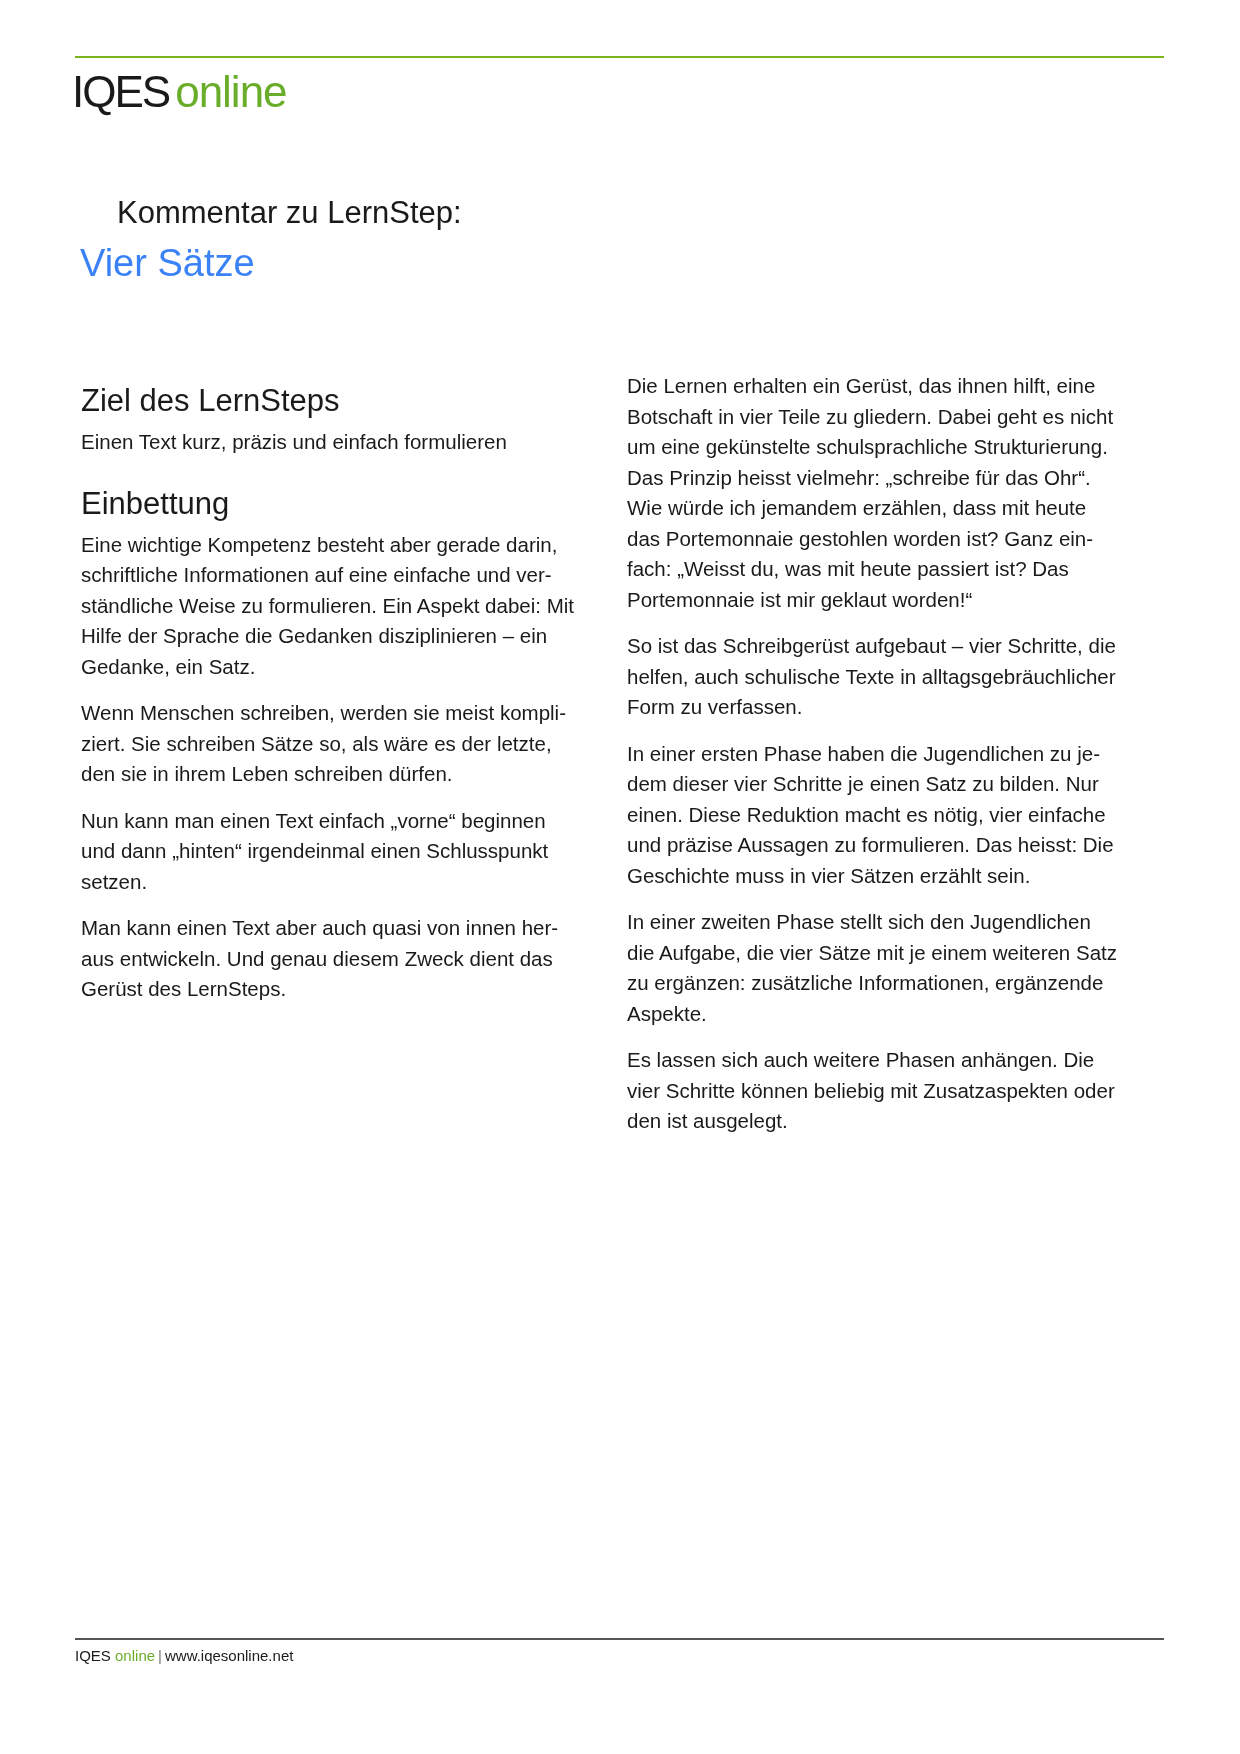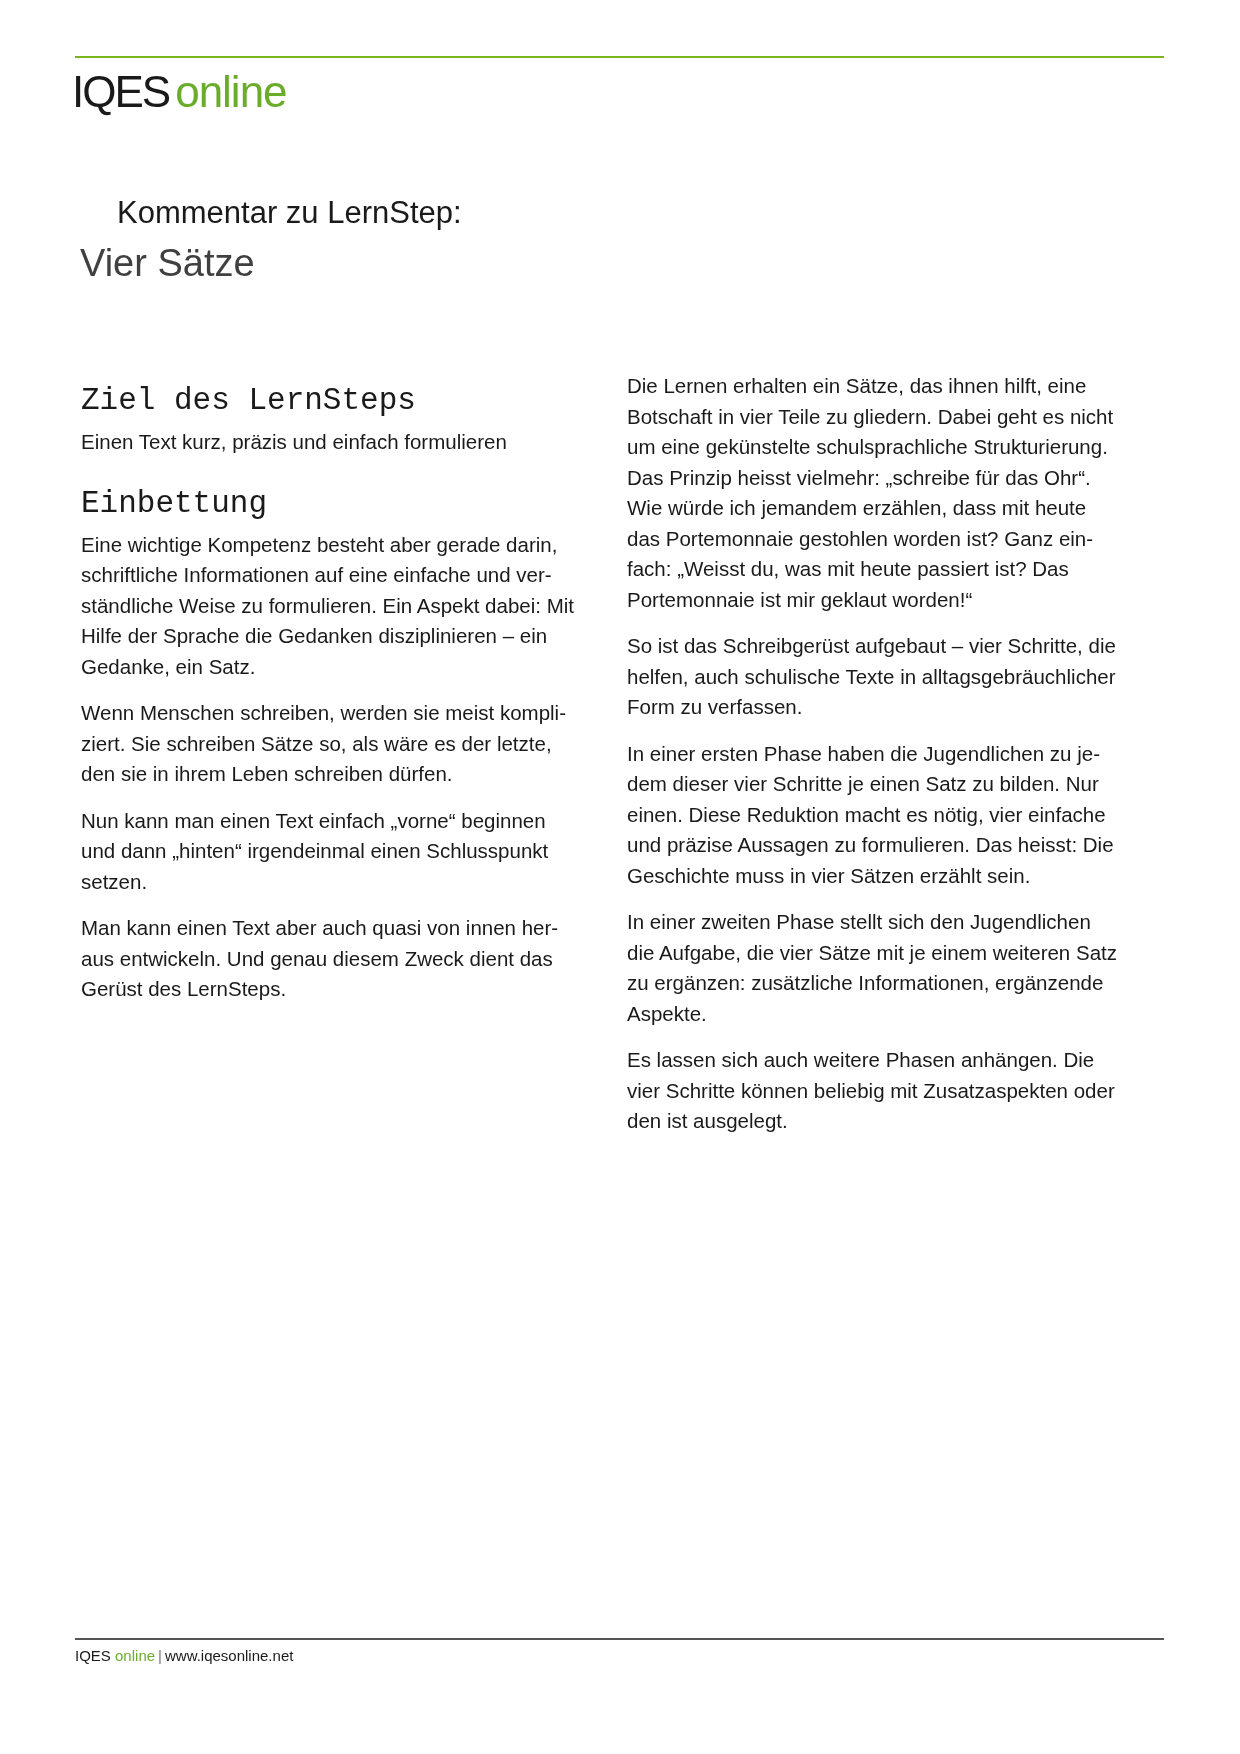--- a/index.html
+++ b/index.html
@@ -44,32 +44,31 @@
       color: #1a1a1a;
       white-space: nowrap;
       margin-left: 36px;
     }
     .doc-title {
       position: absolute;
       left: 80px;
       top: 243px;
       font-size: 38px;
       line-height: 1.1;
-      color: #404040;
+      color: #3b82f6;
       white-space: nowrap;
     }
 
     h2.section-heading {
       font-weight: normal;
       font-size: 31px;
       line-height: 1.15;
       margin: 0 0 8px 0;
       color: #1a1a1a;
       white-space: nowrap;
-      font-family: Liberation Mono, monospace;
     }
     p.para {
       margin: 0 0 16px 0;
       font-size: 20.5px;
       line-height: 30.5px;
       color: #1a1a1a;
     }
     p.para span.line {
       display: block;
       white-space: nowrap;
@@ -145,21 +144,21 @@
         <span class="line">Man kann einen Text aber auch quasi von innen her-</span>
         <span class="line">aus entwickeln. Und genau diesem Zweck dient das</span>
         <span class="line">Gerüst des LernSteps.</span>
       </p>
     </div>
 </section>
 
 <section class="sec-umsetzung">
   <div class="paras">
       <p class="para">
-        <span class="line">Die Lernen erhalten ein Sätze, das ihnen hilft, eine</span>
+        <span class="line">Die Lernen erhalten ein Gerüst, das ihnen hilft, eine</span>
         <span class="line">Botschaft in vier Teile zu gliedern. Dabei geht es nicht</span>
         <span class="line">um eine gekünstelte schulsprachliche Strukturierung.</span>
         <span class="line">Das Prinzip heisst vielmehr: „schreibe für das Ohr“.</span>
         <span class="line">Wie würde ich jemandem erzählen, dass mit heute</span>
         <span class="line">das Portemonnaie gestohlen worden ist? Ganz ein-</span>
         <span class="line">fach: „Weisst du, was mit heute passiert ist? Das</span>
         <span class="line">Portemonnaie ist mir geklaut worden!“</span>
       </p>
       <p class="para">
         <span class="line">So ist das Schreibgerüst aufgebaut – vier Schritte, die</span>

